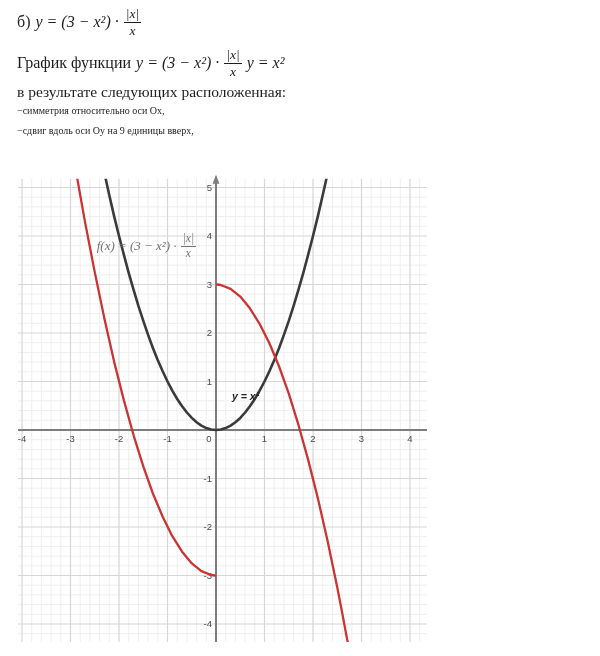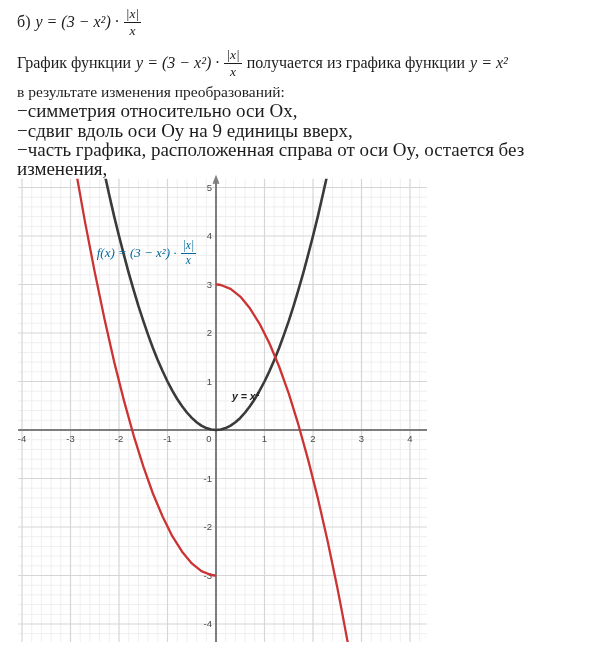--- a/index.html
+++ b/index.html
@@ -12,21 +12,21 @@
   .textblock{position:absolute;left:17px;top:0;width:578px;}
   .mathline{display:flex;align-items:center;font-style:italic;font-size:16px;}
   .line1{height:44px;}
   .line2{height:38px;font-size:16px;}
   .mathline .rm{font-style:normal;}
   .mathline > *{margin-right:5px;}
   .frac{display:inline-flex;flex-direction:column;align-items:center;
         font-size:13.5px;line-height:1.15;vertical-align:middle;}
   .frac .num{border-bottom:1.2px solid currentColor;padding:0 2px 0.5px;}
   .plainline{font-style:normal;font-size:15.5px;line-height:19.3px;}
-  .bullets div{font-size:19px;line-height:19.3px;}
+  .bullets div{font-size:10px;line-height:19.3px;}
   
   #graph{position:absolute;left:0;top:170px;width:600px;height:486px;}
   #graph svg{position:absolute;left:0;top:0;}
   #red-label{
     position:absolute;display:flex;align-items:center;gap:4px;
     font-style:italic;font-size:13px;line-height:1;
   }
   #red-label .frac{font-size:11.5px;}
   #black-label{
     position:absolute;font-family:"Liberation Sans","DejaVu Sans",sans-serif;
@@ -47,30 +47,28 @@
     </span>
   </div>
 
   <div class="mathline line2">
     <span class="rm">График функции</span>
     <span>y = (3 − x²) ·</span>
     <span class="frac">
       <span class="num">|x|</span>
       <span class="den">x</span>
     </span>
-    <span class="rm">получается из графика функции</span>
     <span>y = x²</span>
   </div>
 
-  <div class="plainline">в результате изменения преобразований:</div>
+  <div class="plainline">в результате следующих расположенная:</div>
 
   <div class="bullets">
     <div>−симметрия относительно оси Ox,</div>
     <div>−сдвиг вдоль оси Oy на 9 единицы вверх,</div>
-    <div>−часть графика, расположенная справа от оси Oy, остается без изменения,</div>
   </div>
 </div>
 
 <div id="graph">
   <svg id="graph-svg" width="600" height="486">
       <defs>
         <clipPath id="plotclip">
           <rect x="18.120000000000005" y="8.77000000000001" width="408.855" height="463.17499999999995"></rect>
         </clipPath>
       </defs>
@@ -182,21 +180,21 @@
       <line x1="18.1" y1="260.0" x2="427.0" y2="260.0" stroke="#7d7d7d" stroke-width="2"></line>
       <line x1="216.0" y1="10.8" x2="216.0" y2="471.9" stroke="#7d7d7d" stroke-width="2"></line>
       <polygon points="216,4.8 212.5,13.8 219.5,13.8" fill="#7d7d7d"></polygon>
       <g clip-path="url(#plotclip)">
         <polyline points="104.5,3.4 109.3,25.3 114.1,46.1 119.0,66.0 123.9,84.9 128.7,102.9 133.6,119.8 138.4,135.8 143.3,150.9 148.1,164.9 152.9,178.0 157.8,190.2 162.7,201.3 167.5,211.5 172.3,220.7 177.2,229.0 182.1,236.2 186.9,242.5 191.8,247.9 196.6,252.2 201.4,255.6 206.3,258.1 211.2,259.5 216.0,260.0 220.8,259.5 225.7,258.1 230.6,255.6 235.4,252.2 240.3,247.9 245.1,242.5 249.9,236.2 254.8,229.0 259.6,220.7 264.5,211.5 269.4,201.3 274.2,190.2 279.1,178.0 283.9,164.9 288.8,150.9 293.6,135.8 298.4,119.8 303.3,102.9 308.1,84.9 313.0,66.0 317.9,46.1 322.7,25.3 327.6,3.4" fill="none" stroke="#3a3a3a" stroke-width="2.6" stroke-linecap="round" stroke-linejoin="round"></polyline>
         <polyline points="76.8,5.9 85.0,51.9 94.8,102.4 104.5,148.9 114.1,191.6 123.9,230.4 133.6,265.3 143.3,296.4 152.9,323.5 162.7,346.8 172.3,366.2 182.1,381.7 191.8,393.4 201.4,401.1 211.2,405.0 215.0,405.5" fill="none" stroke="#cc3333" stroke-width="2.3" stroke-linecap="round" stroke-linejoin="round"></polyline>
         <polyline points="217.0,114.5 220.8,115.0 230.6,118.9 240.3,126.6 249.9,138.3 259.6,153.8 269.4,173.2 279.1,196.5 288.8,223.6 298.4,254.7 308.1,289.6 317.9,328.4 327.6,371.1 337.3,417.6 342.1,442.4 347.9,473.4" fill="none" stroke="#cc3333" stroke-width="2.3" stroke-linecap="round" stroke-linejoin="round"></polyline>
       </g>
     </svg>
 
-  <div id="red-label" style="left: 96.69px; top: 69px; color: #0369a1;">
+  <div id="red-label" style="left: 96.69px; top: 62px; color: #737373;">
     <span>f(x) = (3 − x²) ·</span>
     <span class="frac">
       <span class="num">|x|</span>
       <span class="den">x</span>
     </span>
   </div>
 
   <div id="black-label" style="left: 232.005px; top: 221.2px;">y = x²</div>
 </div>
 

